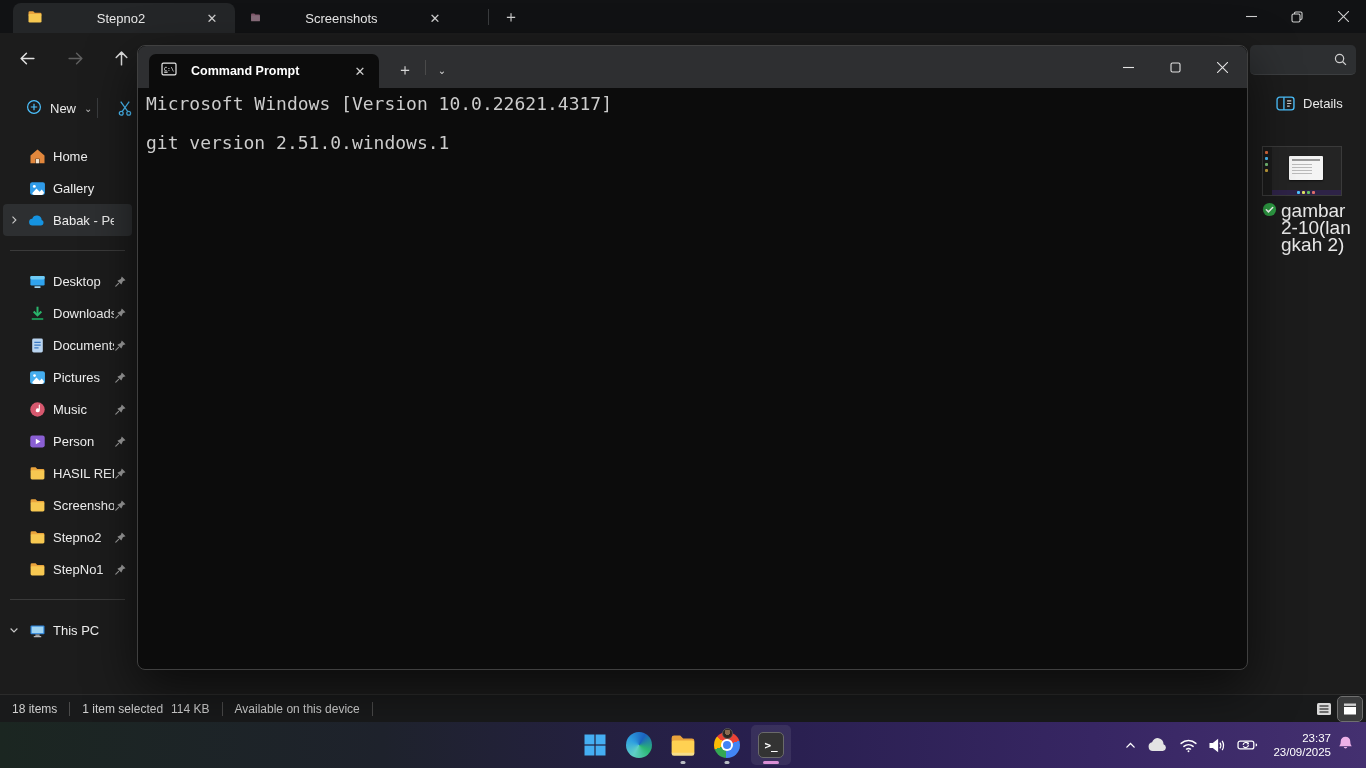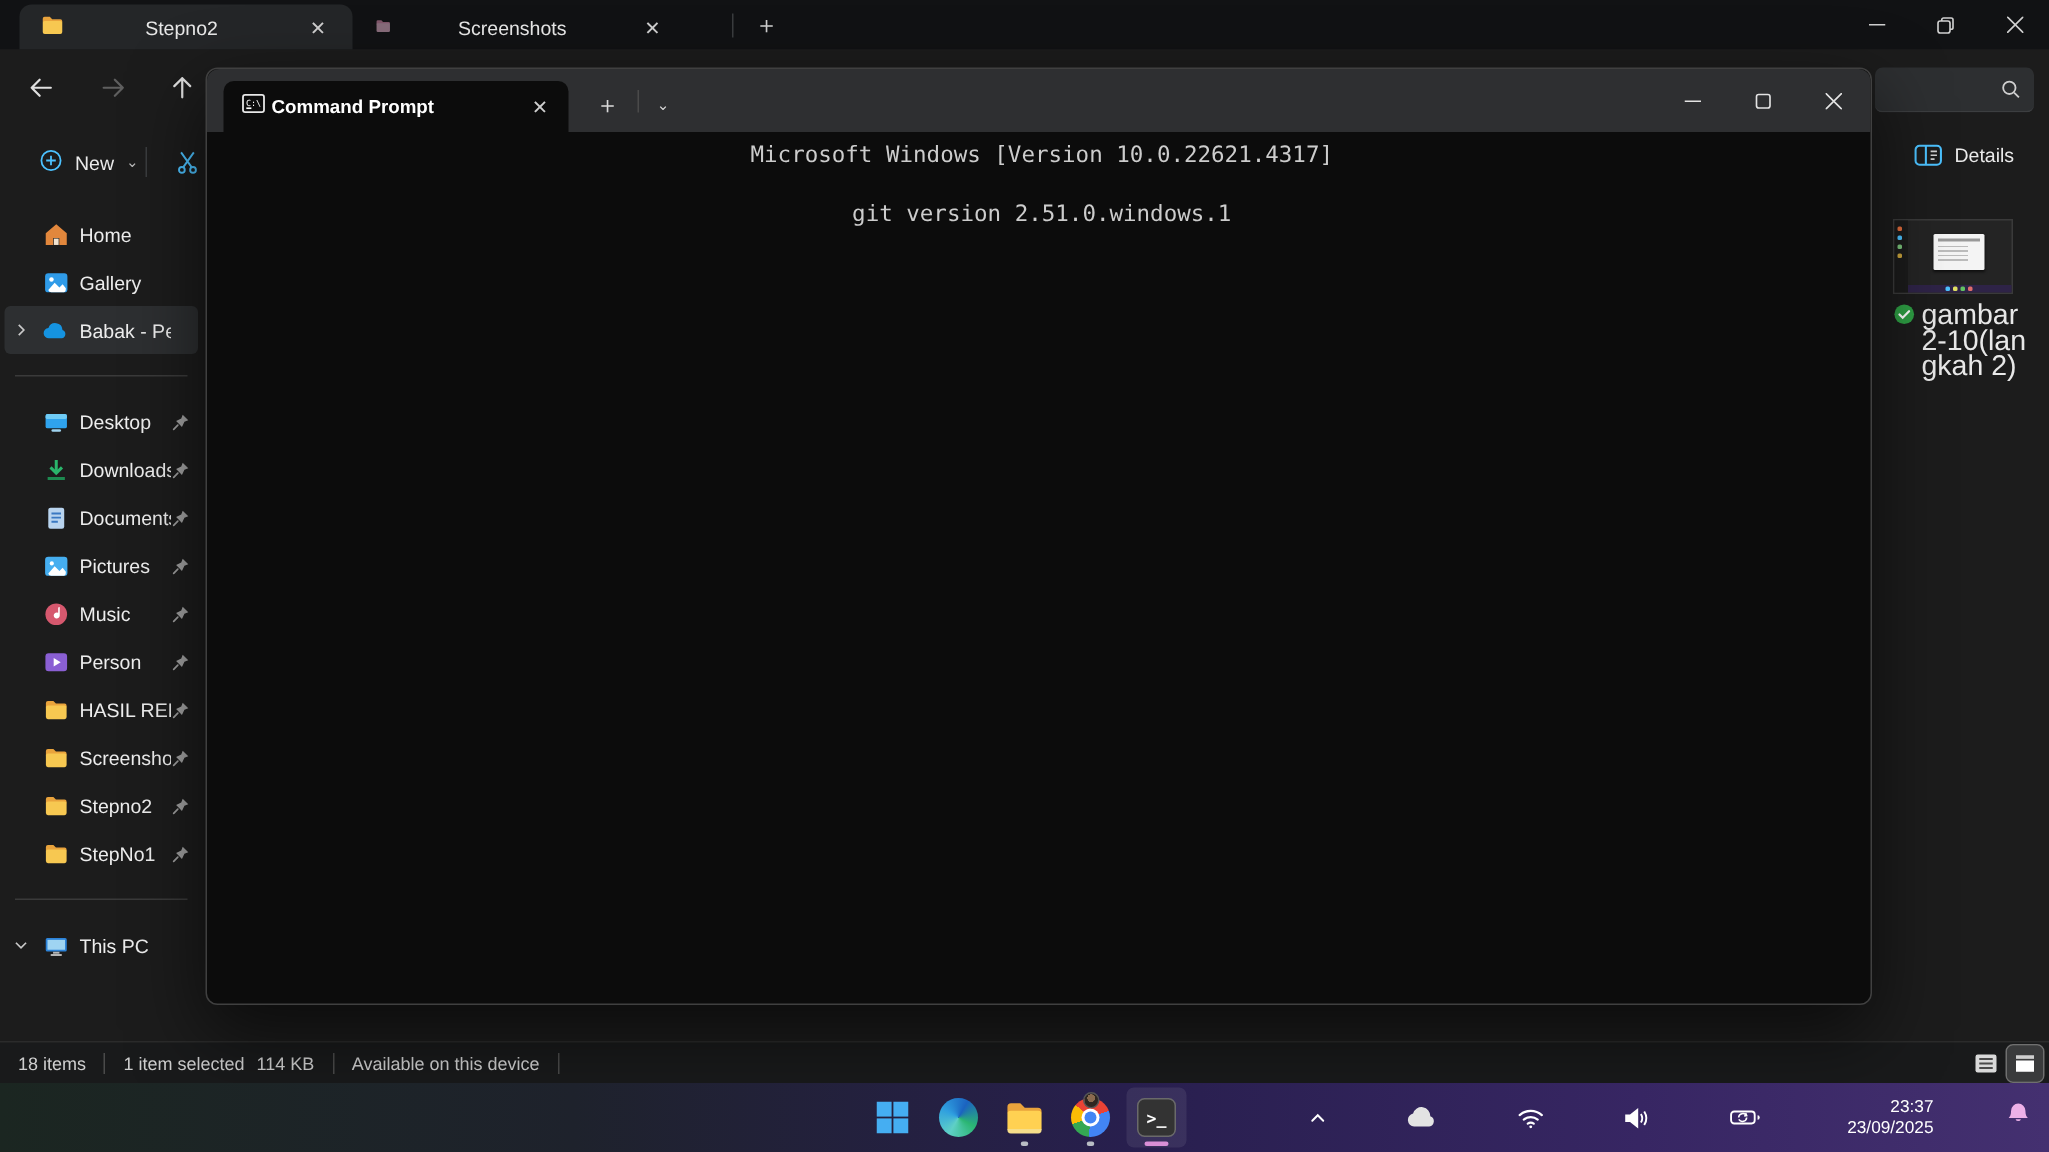--- a/index.html
+++ b/index.html
@@ -73,28 +73,28 @@
     background:repeating-linear-gradient(#bbb 0 1px, transparent 1px 3px); }
   #thumb .t-task { position:absolute; left:9px; right:0; bottom:0; height:5px; background:#2e2347; }
   #file-caption { position:absolute; left:14px; top:118px; width:96px; display:flex; gap:4px; }
   #file-caption .fname { color:#e8e8e8; font-size:19px; line-height:17px; width:72px; word-break:break-all; }
 
   
   #cmd { position:absolute; left:137px; top:45px; width:1111px; height:625px; background:#0c0c0c;
     border:1px solid #404040; border-radius:8px; box-shadow:0 18px 50px rgba(0,0,0,.6); z-index:10; }
   #cmd-titlebar { position:absolute; left:0; top:0; right:0; height:42px; background:#2e2f31; border-radius:8px 8px 0 0; }
   #cmd-tab { position:absolute; left:11px; top:8px; width:230px; height:34px; background:#0c0c0c;
-    border-radius:7px 7px 0 0; display:flex; align-items:center; gap:4px; padding:0 6px 0 12px; }
+    border-radius:7px 7px 0 0; display:flex; align-items:center; gap:14px; padding:0 6px 0 12px; }
   #cmd-tab .ct-title { flex:1; color:#fff; font-size:12.5px; font-weight:700; white-space:nowrap; }
   .cmd-bar-btn { position:absolute; top:12px; width:28px; height:24px; display:flex; align-items:center;
     justify-content:center; color:#d8d8d8; border-radius:4px; }
   #cmd-controls { position:absolute; right:1px; top:1px; height:41px; display:flex; }
   .cmdctl { width:47px; height:41px; display:flex; align-items:center; justify-content:center; color:#e3e3e3; }
   #term { position:absolute; left:8px; top:42px; right:4px; bottom:4px; padding-top:6px;
-    font-family:"DejaVu Sans Mono","Liberation Mono",monospace; font-size:15px; color:#cccccc; overflow:hidden;text-align:center; }
+    font-family:"DejaVu Sans Mono","Liberation Mono",monospace; font-size:18px; color:#cccccc; overflow:hidden; }
   .tline { min-height:19.4px; line-height:19.4px; white-space:pre; }
   #cursor { display:inline-block; width:2px; height:15px; background:#cfcfcf; vertical-align:-2px; margin-left:1px; }
 
   
   #taskbar { position:absolute; left:0; bottom:0; width:1366px; height:46px;
     background:linear-gradient(90deg,#1b2621 0%,#1e222c 28%,#281f4e 55%,#372663 80%,#443070 100%); z-index:20; }
   #task-center { position:absolute; left:575px; top:3px; height:40px; display:flex; gap:4px; }
   .tbtn { width:40px; height:40px; border-radius:5px; display:flex; align-items:center; justify-content:center; position:relative; }
   .tbtn.active { background:rgba(255,255,255,.08); }
   .run-dot { position:absolute; bottom:1px; left:50%; transform:translateX(-50%); width:5px; height:3px;
@@ -106,21 +106,21 @@
   .chrome-wrap { position:relative; width:28px; height:28px; }
   .chrome-ring { position:absolute; left:1px; top:1px; width:26px; height:26px; border-radius:50%;
     background:conic-gradient(from -50deg,#ea4335 0 120deg,#4285f4 120deg 235deg,#34a853 235deg 300deg,#fbbc05 300deg 360deg); }
   .chrome-white { position:absolute; left:8px; top:8px; width:12px; height:12px; border-radius:50%; background:#fff; }
   .chrome-blue { position:absolute; left:10px; top:10px; width:8px; height:8px; border-radius:50%; background:#4285f4; }
   .chrome-avatar { position:absolute; left:9px; top:-3px; width:11px; height:11px; border-radius:50%;
     background:radial-gradient(circle at 50% 35%,#8a6a4f 0 35%,#2e2620 36% 100%); border:1px solid #555; }
   .term-ico { width:26px; height:26px; border-radius:5px; background:#333; border:1px solid #6a6a6a;
     color:#fff; font-family:"DejaVu Sans Mono",monospace; font-size:11px; font-weight:700;
     display:flex; align-items:center; justify-content:center; }
-  #tray { position:absolute; right:0; top:0; height:46px; display:flex; align-items:center;gap:42px; }
+  #tray { position:absolute; right:0; top:0; height:46px; display:flex; align-items:center; }
   .tray-btn { height:36px; display:flex; align-items:center; justify-content:center; padding:0 5px; border-radius:4px; }
   #clock { text-align:right; color:#fff; font-size:11.5px; line-height:14px; margin:0 6px 0 10px; }
   #bell { margin-right:12px; }
 </style>
 </head>
 <body>
 
 <div id="explorer">
 
   <div id="tabstrip">

